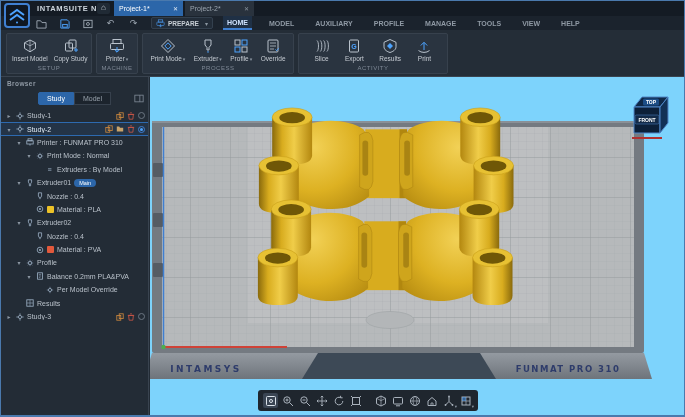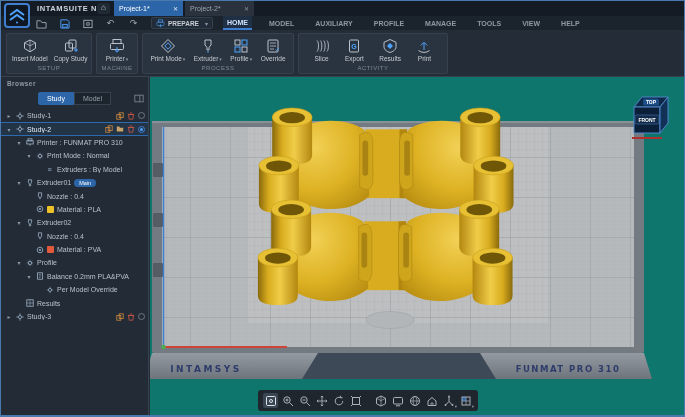--- a/index.html
+++ b/index.html
@@ -62,21 +62,21 @@
   .ticon { width:9px; height:9px; display:flex; align-items:center; justify-content:center; color:#9fb4c9; font-size:7px; flex:none; }
   .tlabel { overflow:hidden; text-overflow:ellipsis; }
   .badge { font-size:5.5px; background:#2c66a9; color:#fff; border-radius:5px; padding:1px 5px; }
   .swatch { width:7px; height:7px; border-radius:1px; flex:none; }
   .rowicons { margin-left:auto; display:flex; gap:3px; align-items:center; }
   .rico { width:8px; height:8px; }
   .radio { width:7px; height:7px; border:1px solid #6b7682; border-radius:50%; }
   .adot { width:7px; height:7px; border:1px solid #3f7fd1; border-radius:50%; display:flex; align-items:center; justify-content:center; }
   .adot::after{content:""; width:3px; height:3px; border-radius:50%; background:#4da3ff;}
   
-  .viewport { position:absolute; left:149px; top:76px; right:0; bottom:0; background:#0f766e; overflow:hidden; }
+  .viewport { position:absolute; left:149px; top:76px; right:0; bottom:0; background:#7dd3fc; overflow:hidden; }
   .scene { position:absolute; inset:0; }
   .viewcube { position:absolute; right:14px; top:14px; width:40px; height:50px; }
   .vtoolbar { position:absolute; left:108px; bottom:4px; height:21px; background:#1f262e; border-radius:3px;
               display:flex; align-items:center; gap:2px; padding:0 5px; }
   .vbtn { position:relative; width:15px; height:15px; border-radius:2px; display:flex; align-items:center; justify-content:center; color:#a9b2bc; }
   .vbtn.active { background:#3a4553; color:#dbe3ea; }
   .vbtn .vdd { position:absolute; right:-1px; bottom:-1px; font-size:4.5px; color:#8b96a2; }
   .vsep { width:6px; }
   svg { display:block; }
 </style>

